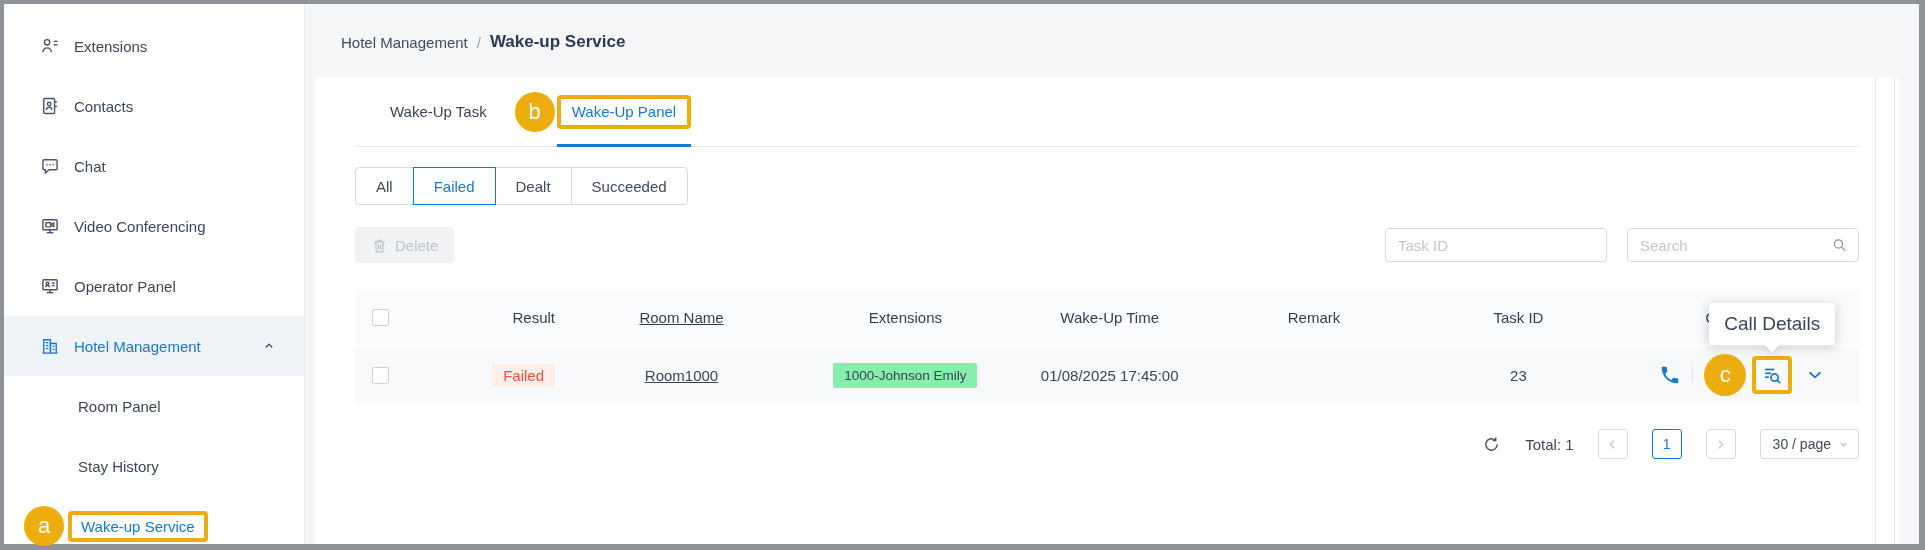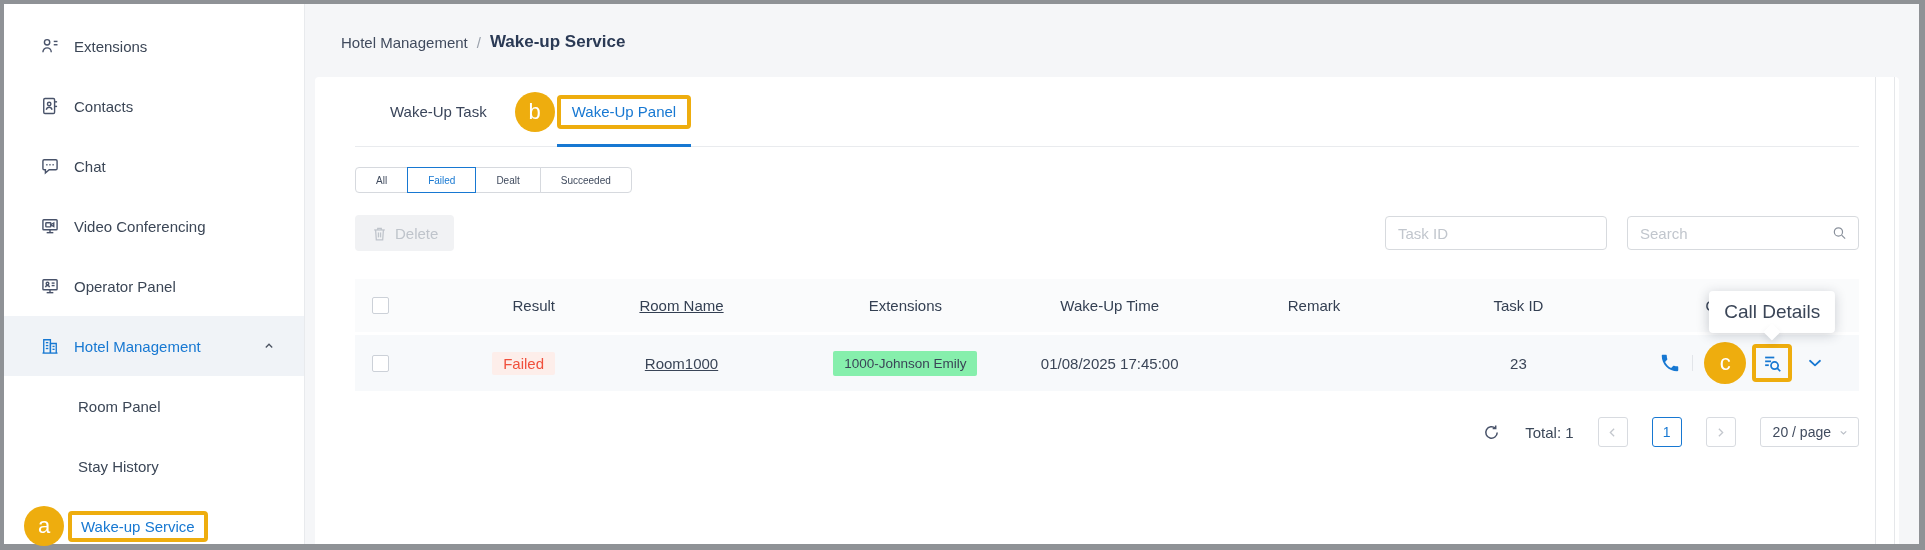--- a/index.html
+++ b/index.html
@@ -48,22 +48,22 @@
   .tab-task { margin-left:35px; }
   .badge-b { margin-left:28px; margin-right:2px; }
   .tab2-area { position:relative; height:100%; display:flex; align-items:center; }
   .tab2-area::after { content:''; position:absolute; left:0; right:0; bottom:-1px;
     height:3px; background:#1778d2; }
   .tab-logs-box { padding:4px 11px; }
   .tab-active { color:#1778d2; }
 
   
   .filters-row { margin-top:20px; display:flex; }
-  .seg-btn { height:26px; padding:0 20px; display:flex; align-items:center;
-    background:#fff; border:1px solid #d6d9de; font-size:10px; color:#404b5e;
+  .seg-btn { height:38px; padding:0 20px; display:flex; align-items:center;
+    background:#fff; border:1px solid #d6d9de; font-size:15px; color:#404b5e;
     margin-left:-1px; cursor:pointer; position:relative; }
   .seg-btn:first-child { border-radius:4px 0 0 4px; margin-left:0; }
   .seg-btn:last-child { border-radius:0 4px 4px 0; }
   .seg-btn.seg-active { color:#1778d2; border-color:#1778d2; z-index:2; }
 
   
   .toolbar-row { margin-top:22px; display:flex; align-items:center; }
   .btn-delete { height:36px; padding:0 16px; background:#f1f2f4; color:#bfc4cb;
     border:none; border-radius:4px; font-size:15px; display:flex; align-items:center;
     gap:7px; cursor:not-allowed; }
@@ -350,21 +350,21 @@
             <path d="M15 5l-7 7 7 7"></path>
           </svg>
           </span>
         <span class="pg-btn pg-current">1</span>
         <span class="pg-btn">
           <svg viewBox="0 0 24 24" fill="none" stroke="currentColor" stroke-width="2.4">
             <path d="M9 5l7 7-7 7"></path>
           </svg>
           </span>
         <span class="pg-size">
-          <span>20 / page</span>
+          <span>30 / page</span>
           <svg viewBox="0 0 24 24" fill="none" stroke="currentColor" stroke-width="2.6">
             <path d="M6 9.5l6 5.5 6-5.5"></path>
           </svg>
           </span>
       </div>
 
     </div>
   </div>
 </div>
 

